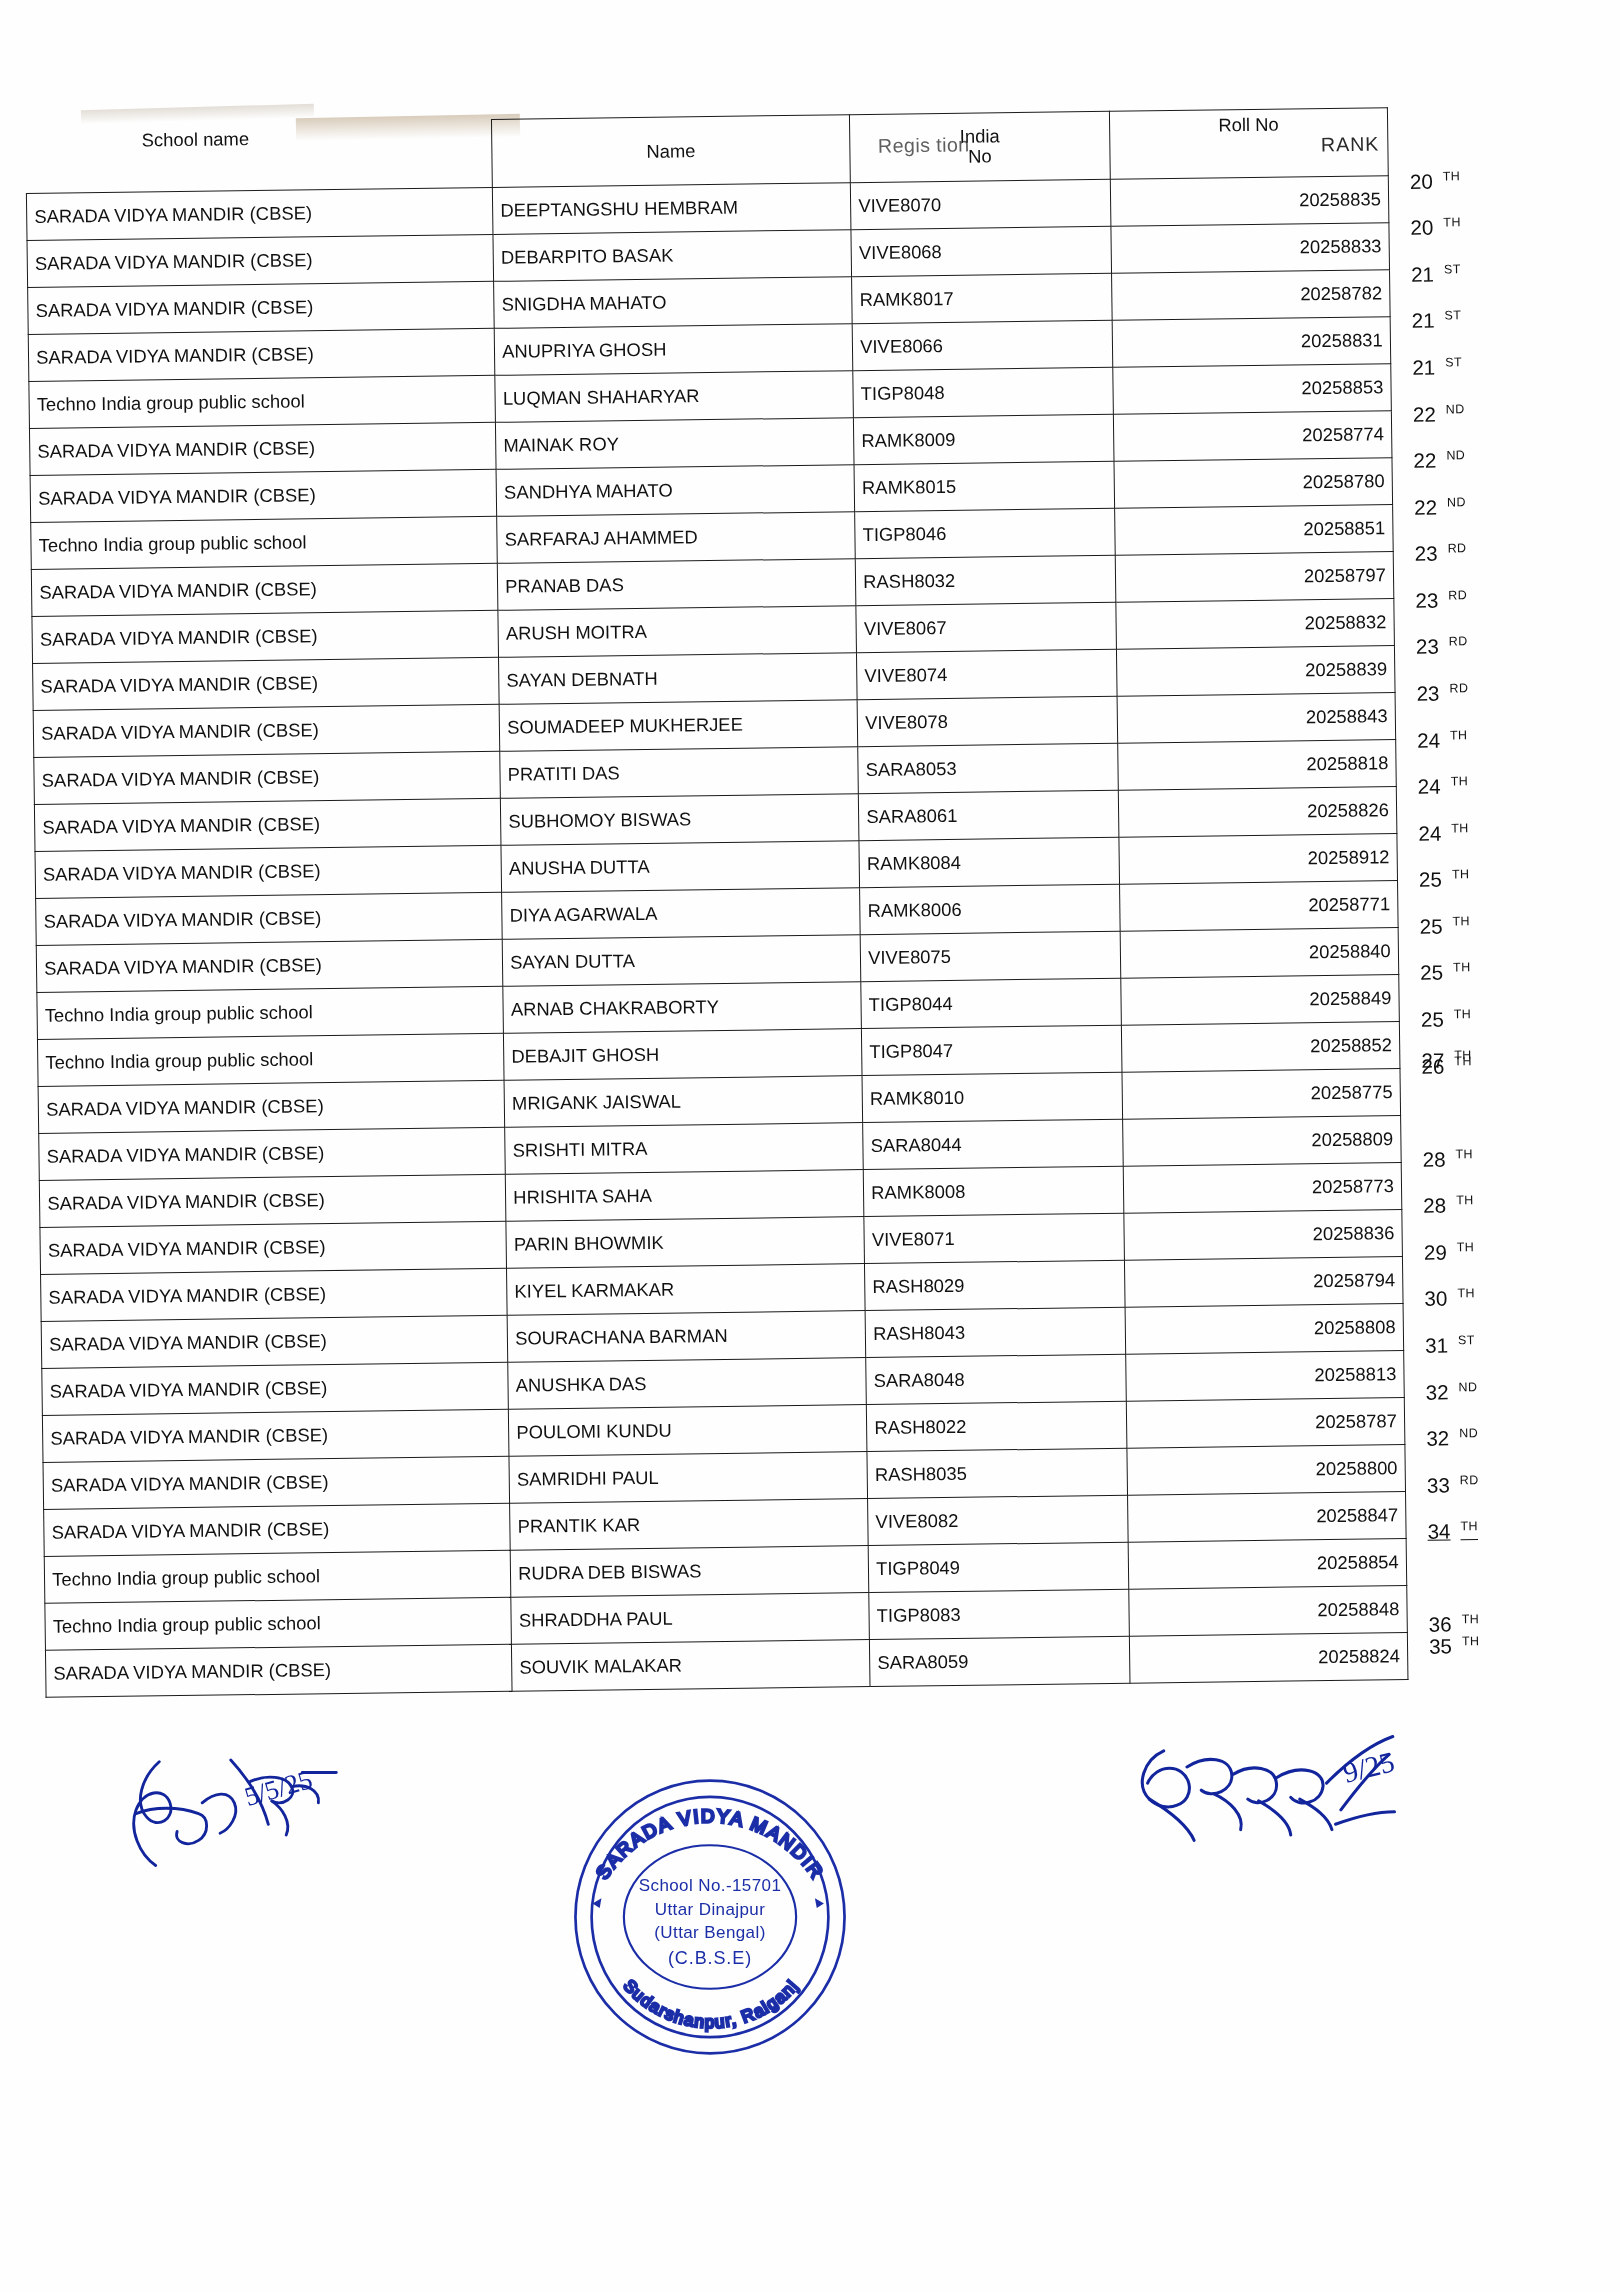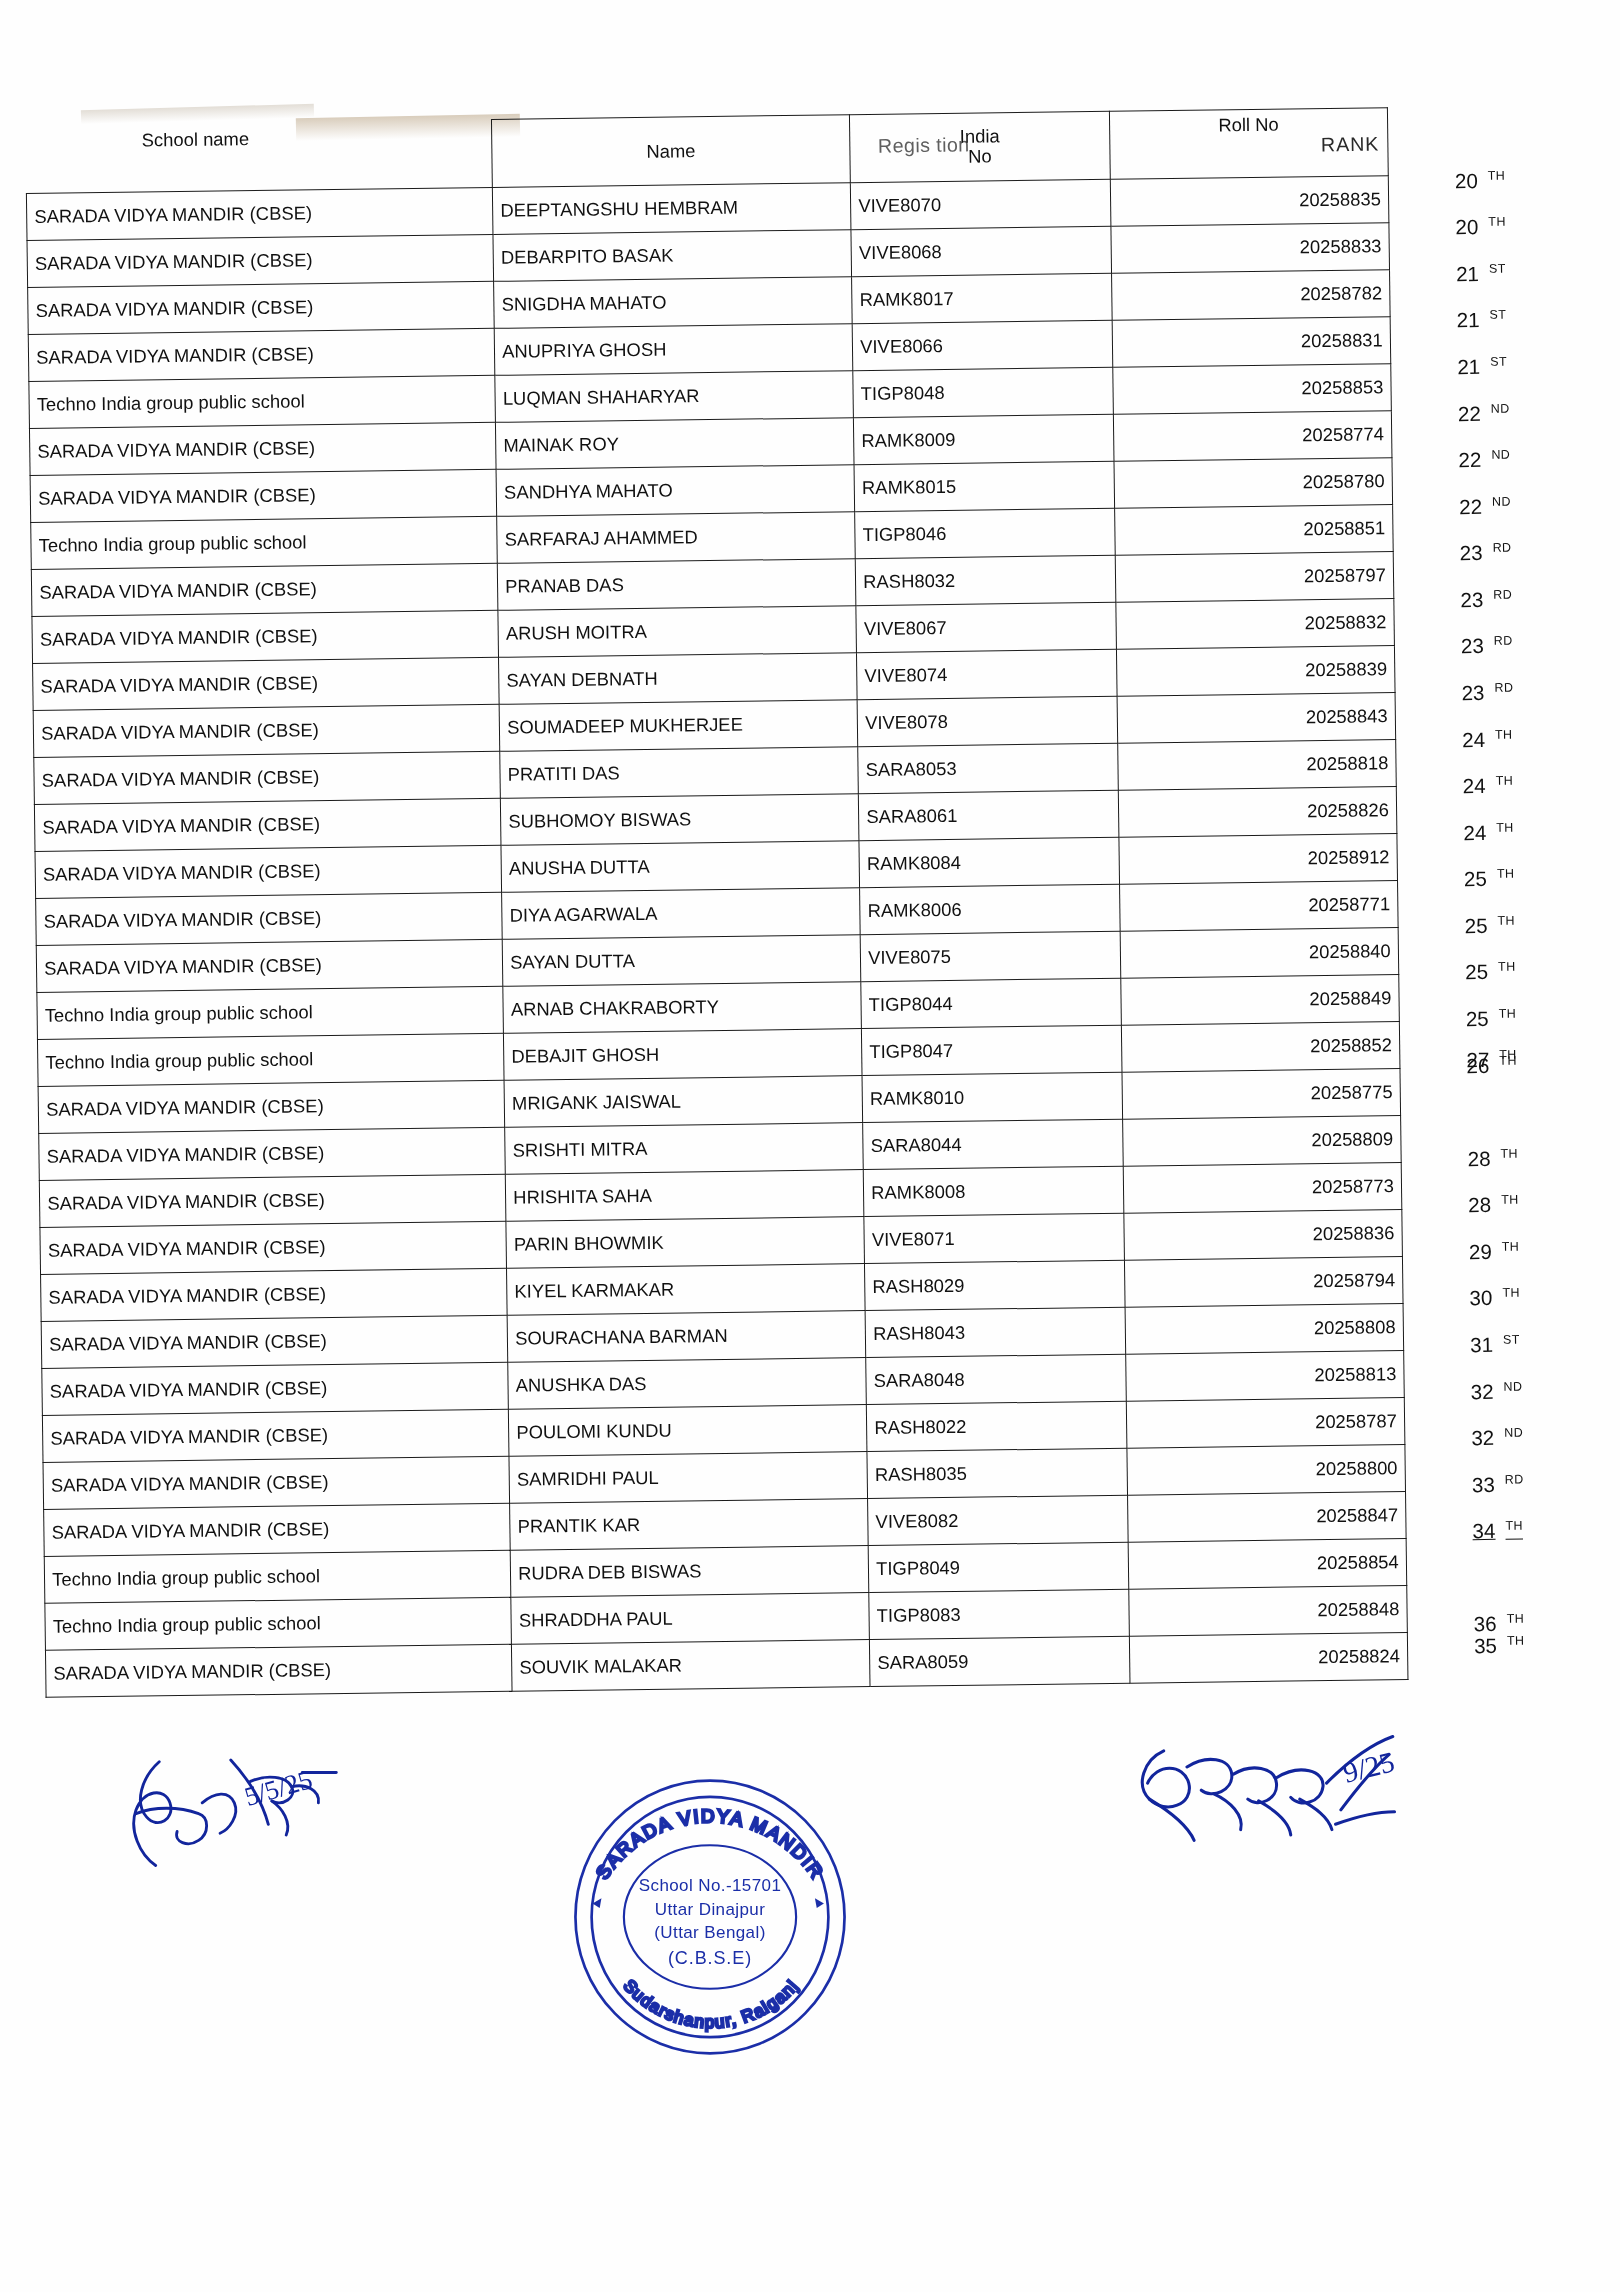--- a/index.html
+++ b/index.html
@@ -113,21 +113,21 @@
     left: 25px;
     font-size: 19.7px;
     letter-spacing: 0.9px;
   }
   .rank-item {
     position: absolute;
     left: 23px;
     font-size: 19.7px;
     white-space: nowrap;
   }
-  .rank-item .num { font-size: 20.6px; margin-left: 45px; }
+  .rank-item .num { font-size: 20.6px; }
   .rank-item .sup {
     font-size: 12.5px;
     vertical-align: super;
     margin-left: 10px;
     letter-spacing: 0.4px;
   }
 
   
   .cut-head {
     position: absolute;

